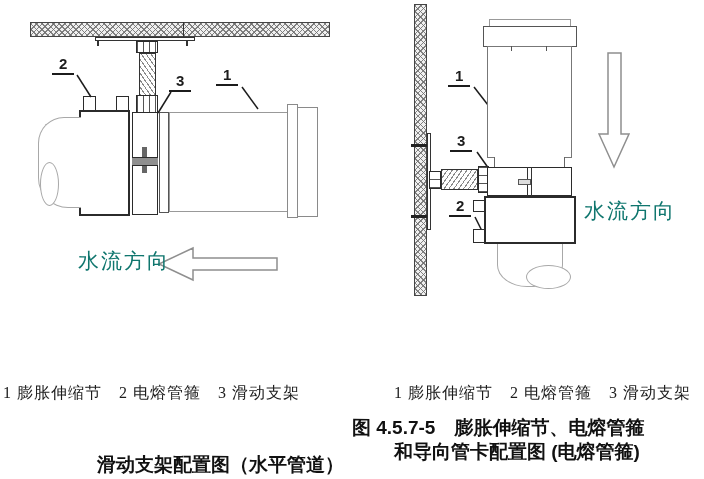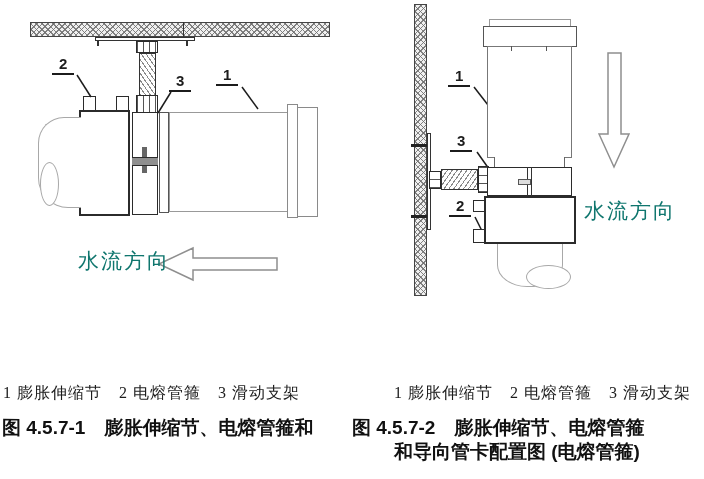--- a/index.html
+++ b/index.html
@@ -100,19 +100,19 @@
   <div class="callout" style="left:448px;top:68px;">1</div>
   <div class="callout" style="left:450px;top:133px;">3</div>
   <div class="callout" style="left:449px;top:198px;">2</div>
 
   <svg class="abs" style="left:598px;top:52px;" width="34" height="118" viewBox="0 0 34 118">
     <polygon points="10,1 23,1 23,82 31,82 16,115 1,82 10,82" fill="#ffffff" stroke="#8f8f8f" stroke-width="1.5"></polygon>
   </svg>
   <div class="flowtext" style="left:584px;top:197px;">水流方向</div>
 
   <div class="legend" style="left:3px;top:383px;">1 膨胀伸缩节　2 电熔管箍　3 滑动支架</div>
-  <div class="figtitle" style="left:2px;top:415px;">图 4.5.7-1　膨胀伸缩节、电熔管箍和</div>
+  <div class="figtitle" style="left:97px;top:452px;">滑动支架配置图（水平管道）</div>
 
   <div class="legend" style="left:394px;top:383px;">1 膨胀伸缩节　2 电熔管箍　3 滑动支架</div>
-  <div class="figtitle" style="left:352px;top:415px;">图 4.5.7-2　膨胀伸缩节、电熔管箍</div>
+  <div class="figtitle" style="left:352px;top:415px;">图 4.5.7-5　膨胀伸缩节、电熔管箍</div>
   <div class="figtitle" style="left:394px;top:439px;">和导向管卡配置图 (电熔管箍)</div>
 
 </div>
 
 </body></html>

